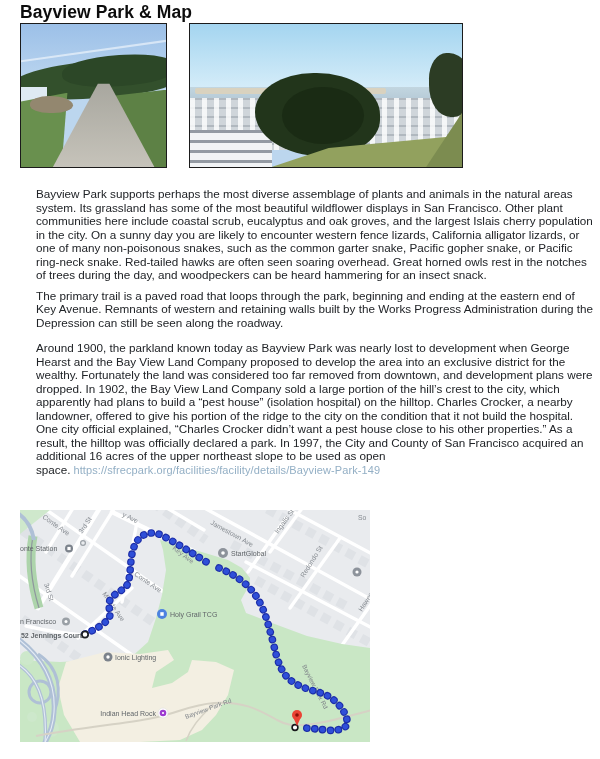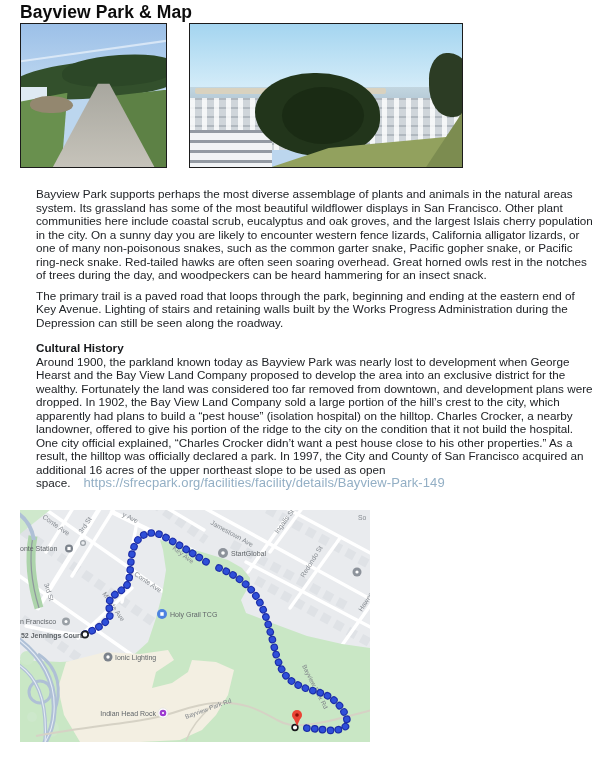--- a/index.html
+++ b/index.html
@@ -37,21 +37,21 @@
   .p2-bush2{left:34%;top:44%;width:30%;height:40%;background:#1a2b14;border-radius:50%;}
   .p2-grass{left:30%;top:78%;width:70%;height:22%;background:#92a15e;clip-path:polygon(0 100%,30% 40%,100% 0,100% 100%);}
   .p2-grass2{right:0;top:62%;width:22%;height:38%;background:#7c8c50;clip-path:polygon(40% 100%,100% 0,100% 100%);}
   .p2-tree-r{right:-4%;top:20%;width:16%;height:45%;background:#2c3c24;border-radius:40% 55% 45% 50%;}
   
   .content{position:absolute;left:36px;width:561px;top:187px;font-size:11.7px;line-height:13.5px;color:#202327;}
   .content p{margin:0;}
   .content .p1{margin-bottom:7px;}
   .content .p2{margin-bottom:12px;}
   .content .h2{font-weight:700;color:#17191c;}
-  a.parklink{font-size:13px;color:#93afc5;text-decoration:none;margin-left:13px;letter-spacing:.1px;}
+  a.parklink{font-size:11px;color:#93afc5;text-decoration:none;margin-left:3px;letter-spacing:.1px;}
   
   .map{position:absolute;left:20px;top:510px;width:350px;height:232px;}
   .map svg{display:block;}
   .st{fill:none;stroke:#ffffff;stroke-width:3.4;stroke-linecap:round;}
   .stw{stroke-width:4.6;}
   .bld{fill:none;stroke:#dfe2e6;stroke-width:9;stroke-dasharray:9 6;}
   .hwy{fill:none;stroke:#afc0d6;}
   .hwyc{fill:none;stroke:#e4ebf5;stroke-width:1.1;}
   .prkrd{fill:none;stroke:#d6d2c5;}
   .lbl{fill:#868b91;font-size:6.8px;}
@@ -88,22 +88,21 @@
     <div class="layer p2-apt"></div>
     <div class="layer p2-tree-r"></div>
     <div class="layer p2-bush"></div>
     <div class="layer p2-bush2"></div>
     <div class="layer p2-grass"></div>
     <div class="layer p2-grass2"></div>
   </div>
 
   <div class="content">
     <p class="p1">Bayview Park supports perhaps the most diverse assemblage of plants and animals in the natural areas system. Its grassland has some of the most beautiful wildflower displays in San Francisco. Other plant communities here include coastal scrub, eucalyptus and oak groves, and the largest Islais cherry population in the city. On a sunny day you are likely to encounter western fence lizards, California alligator lizards, or one of many non-poisonous snakes, such as the common garter snake, Pacific gopher snake, or Pacific ring-neck snake. Red-tailed hawks are often seen soaring overhead. Great horned owls rest in the notches of trees during the day, and woodpeckers can be heard hammering for an insect snack.</p>
-    <p class="p2"> The primary trail is a paved road that loops through the park, beginning and ending at the eastern end of Key Avenue. Lighting of stairs and retaining walls built by the Works Progress Administration during the Depression can still be seen along the roadway.</p>
-    <p class="h2">Cultural History</p>
+    <p class="p2"> The primary trail is a paved road that loops through the park, beginning and ending at the eastern end of Key Avenue. Remnants of western and retaining walls built by the Works Progress Administration during the Depression can still be seen along the roadway.</p>
     <p><span>Around 1900, the parkland known today as Bayview Park was nearly lost to development when George Hearst and the Bay View Land Company proposed to develop the area into an exclusive district for the wealthy. Fortunately the land was considered too far removed from downtown, and development plans were dropped. In 1902, the Bay View Land Company sold a large portion of the hill’s crest to the city, which apparently had plans to build a “pest house” (isolation hospital) on the hilltop. Charles Crocker, a nearby landowner, offered to give his portion of the ridge to the city on the condition that it not build the hospital. One city official explained, “Charles Crocker didn’t want a pest house close to his other properties.” As a result, the hilltop was officially declared a park. In 1997, the City and County of San Francisco acquired an additional 16 acres of the upper northeast slope to be used as open space.</span><a class="parklink" href="#">https://sfrecpark.org/facilities/facility/details/Bayview-Park-149</a></p>
   </div>
 
   <div class="map">
     <svg width="350" height="232" viewBox="0 0 350 232">
 
       <rect x="0" y="0" width="350" height="232" fill="#e9ebee"></rect>
 
       <g>
         <path class="bld" d="M-10,12 L140,117"></path>

